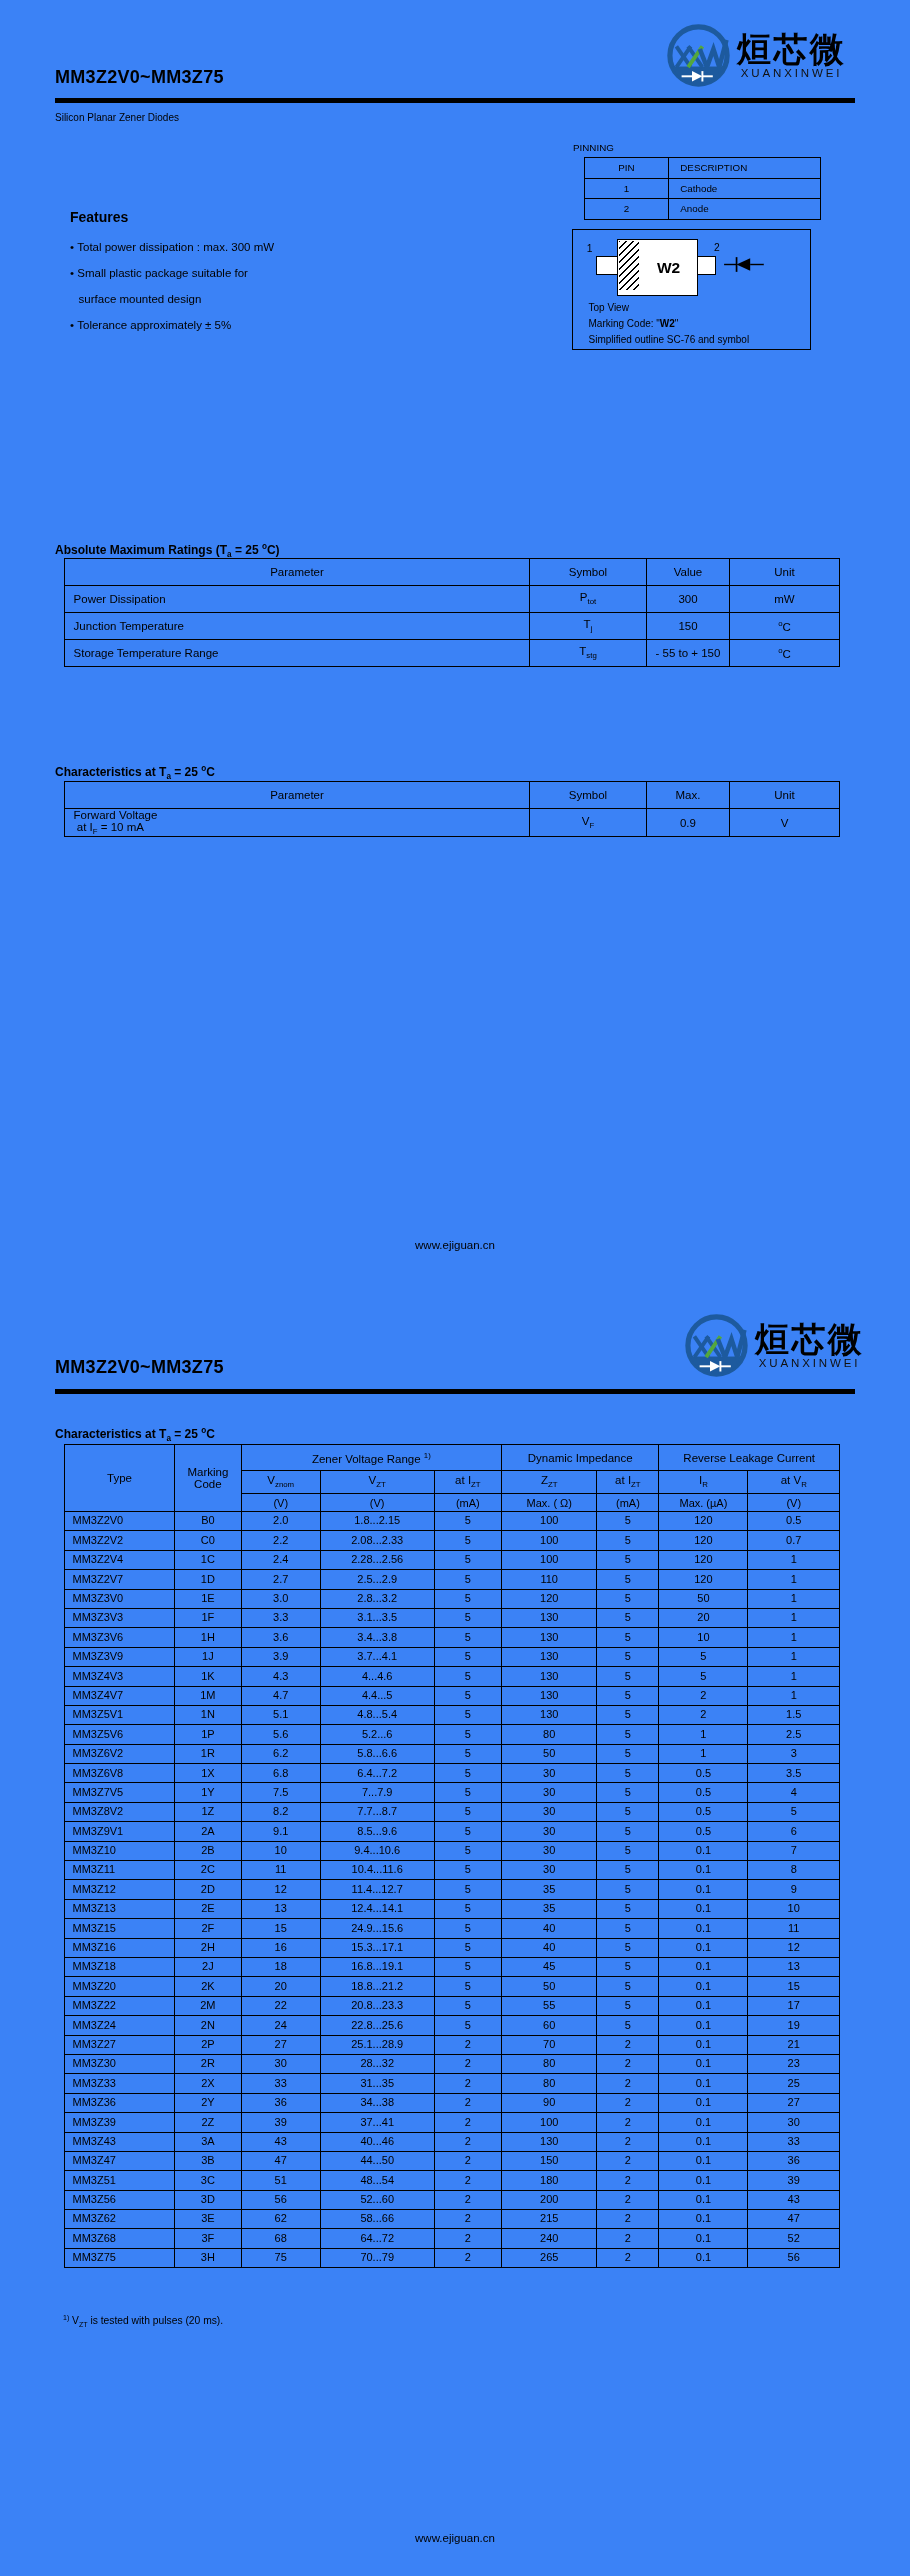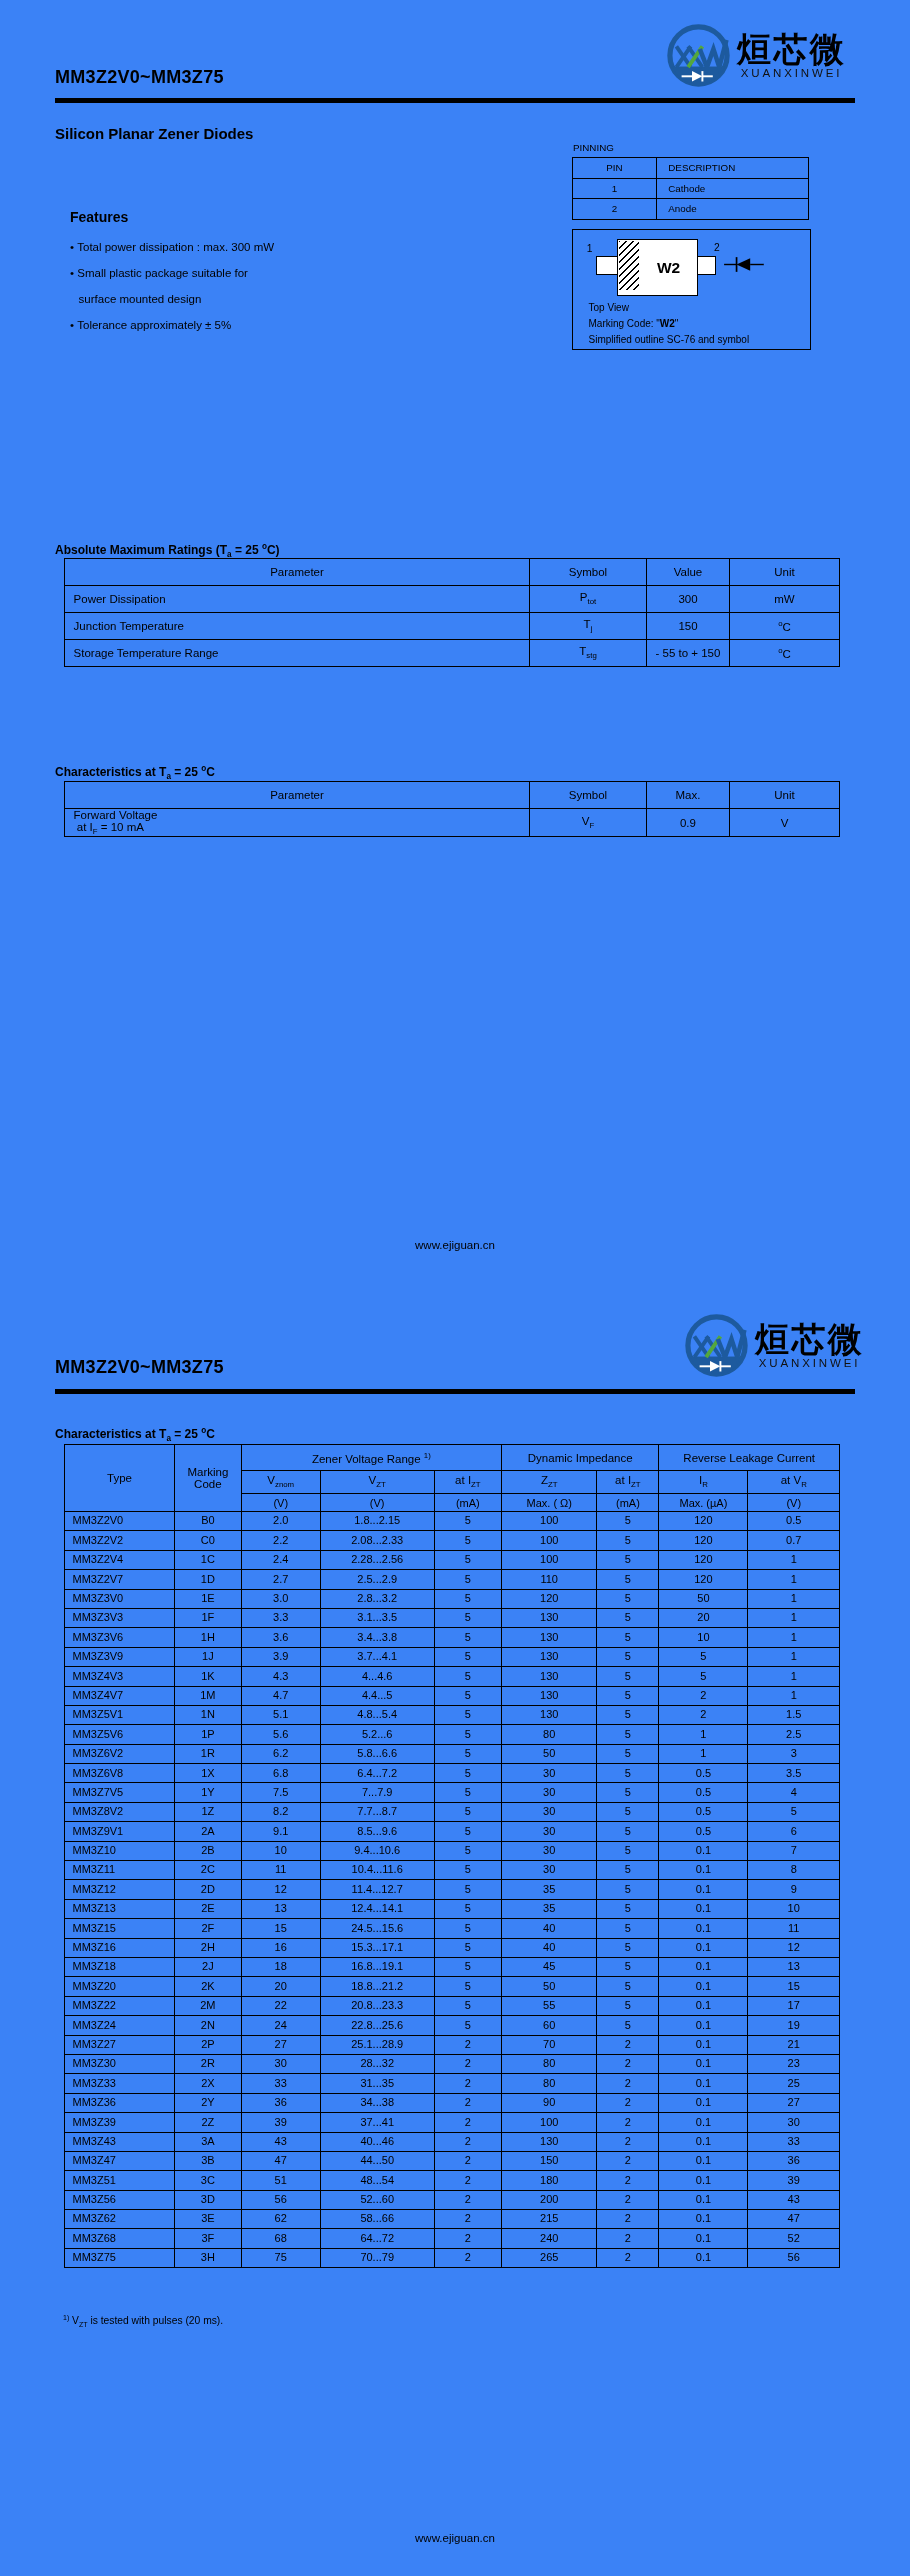--- a/index.html
+++ b/index.html
@@ -6,40 +6,40 @@
   body{width:910px;height:2576px;position:relative;background:#fff;color:#000;
        font-family:"Liberation Sans", sans-serif;overflow:hidden;}
   .page{position:absolute;left:0;width:910px;height:1288px;background:#3b82f6;}
   #p1{top:0;} #p2{top:1288px;}
 
   
   .doc-title{position:absolute;left:55px;top:67px;font-size:18px;font-weight:bold;letter-spacing:0.3px;}
   .head-rule{position:absolute;left:55px;width:800px;height:5.2px;background:#000;}
   #p1 .head-rule{top:98px;} #p2 .head-rule{top:101px;}
   #p2 .doc-title{top:69px;}
-  .doc-subtitle{position:absolute;left:55px;top:125px;font-size:15px;font-weight:bold;}
+  .doc-subtitle{position:absolute;left:55px;top:112px;font-size:10px;font-weight:normal;}
 
   
   .logo{position:absolute;top:23px;right:64px;display:flex;align-items:center;gap:5.7px;}
   #p2 .logo{top:25px;right:46px;}
   .logo svg{display:block;}
   .logo-text{display:flex;flex-direction:column;align-items:center;line-height:1;}
   .logo-cn{font-size:34px;font-weight:bold;letter-spacing:2.3px;white-space:nowrap;}
   .logo-en{font-size:11.5px;letter-spacing:2.9px;margin-top:2.3px;color:#111;white-space:nowrap;}
 
   
   .features{position:absolute;left:70px;top:209px;}
   .f-head{font-size:14px;font-weight:bold;height:25px;}
   .f-line{font-size:11.5px;height:26px;display:flex;align-items:center;white-space:pre;}
   .f-line.cont{padding-left:8.6px;}
 
   
   .pinning-label{position:absolute;left:573px;top:142px;font-size:9.8px;}
   table{border-collapse:collapse;table-layout:fixed;}
-  .pin-table{position:absolute;left:572px;top:157px;width:237px;}
+  .pin-table{position:absolute;left:584px;top:157px;width:237px;}
   .pin-table th,.pin-table td{border:1.1px solid #000;height:19.5px;font-size:9.8px;font-weight:normal;text-align:center;padding:0;}
   .pin-table th.desc,.pin-table td.desc{text-align:left;padding-left:11.5px;}
 
   
   .pkg-box{position:absolute;left:572px;top:229px;width:237px;height:119px;border:1.1px solid #000;}
   .pin-lbl{position:absolute;font-size:10.3px;}
   .pin-lbl.p1{left:13.8px;top:12.6px;} .pin-lbl.p2{left:141px;top:11.5px;}
   .lead{position:absolute;border:1.4px solid #000;background:#fff;}
   .lead-l{left:23px;top:26px;width:21px;height:17px;}
   .lead-r{left:121px;top:26px;width:19.5px;height:16.6px;}
@@ -521,21 +521,21 @@
           <td>5</td>
           <td>35</td>
           <td>5</td>
           <td>0.1</td>
           <td>10</td>
         </tr>
         <tr>
           <td class="L">MM3Z15</td>
           <td>2F</td>
           <td>15</td>
-          <td>24.5...15.6</td>
+          <td>24.9...15.6</td>
           <td>5</td>
           <td>40</td>
           <td>5</td>
           <td>0.1</td>
           <td>11</td>
         </tr>
         <tr>
           <td class="L">MM3Z16</td>
           <td>2H</td>
           <td>16</td>

